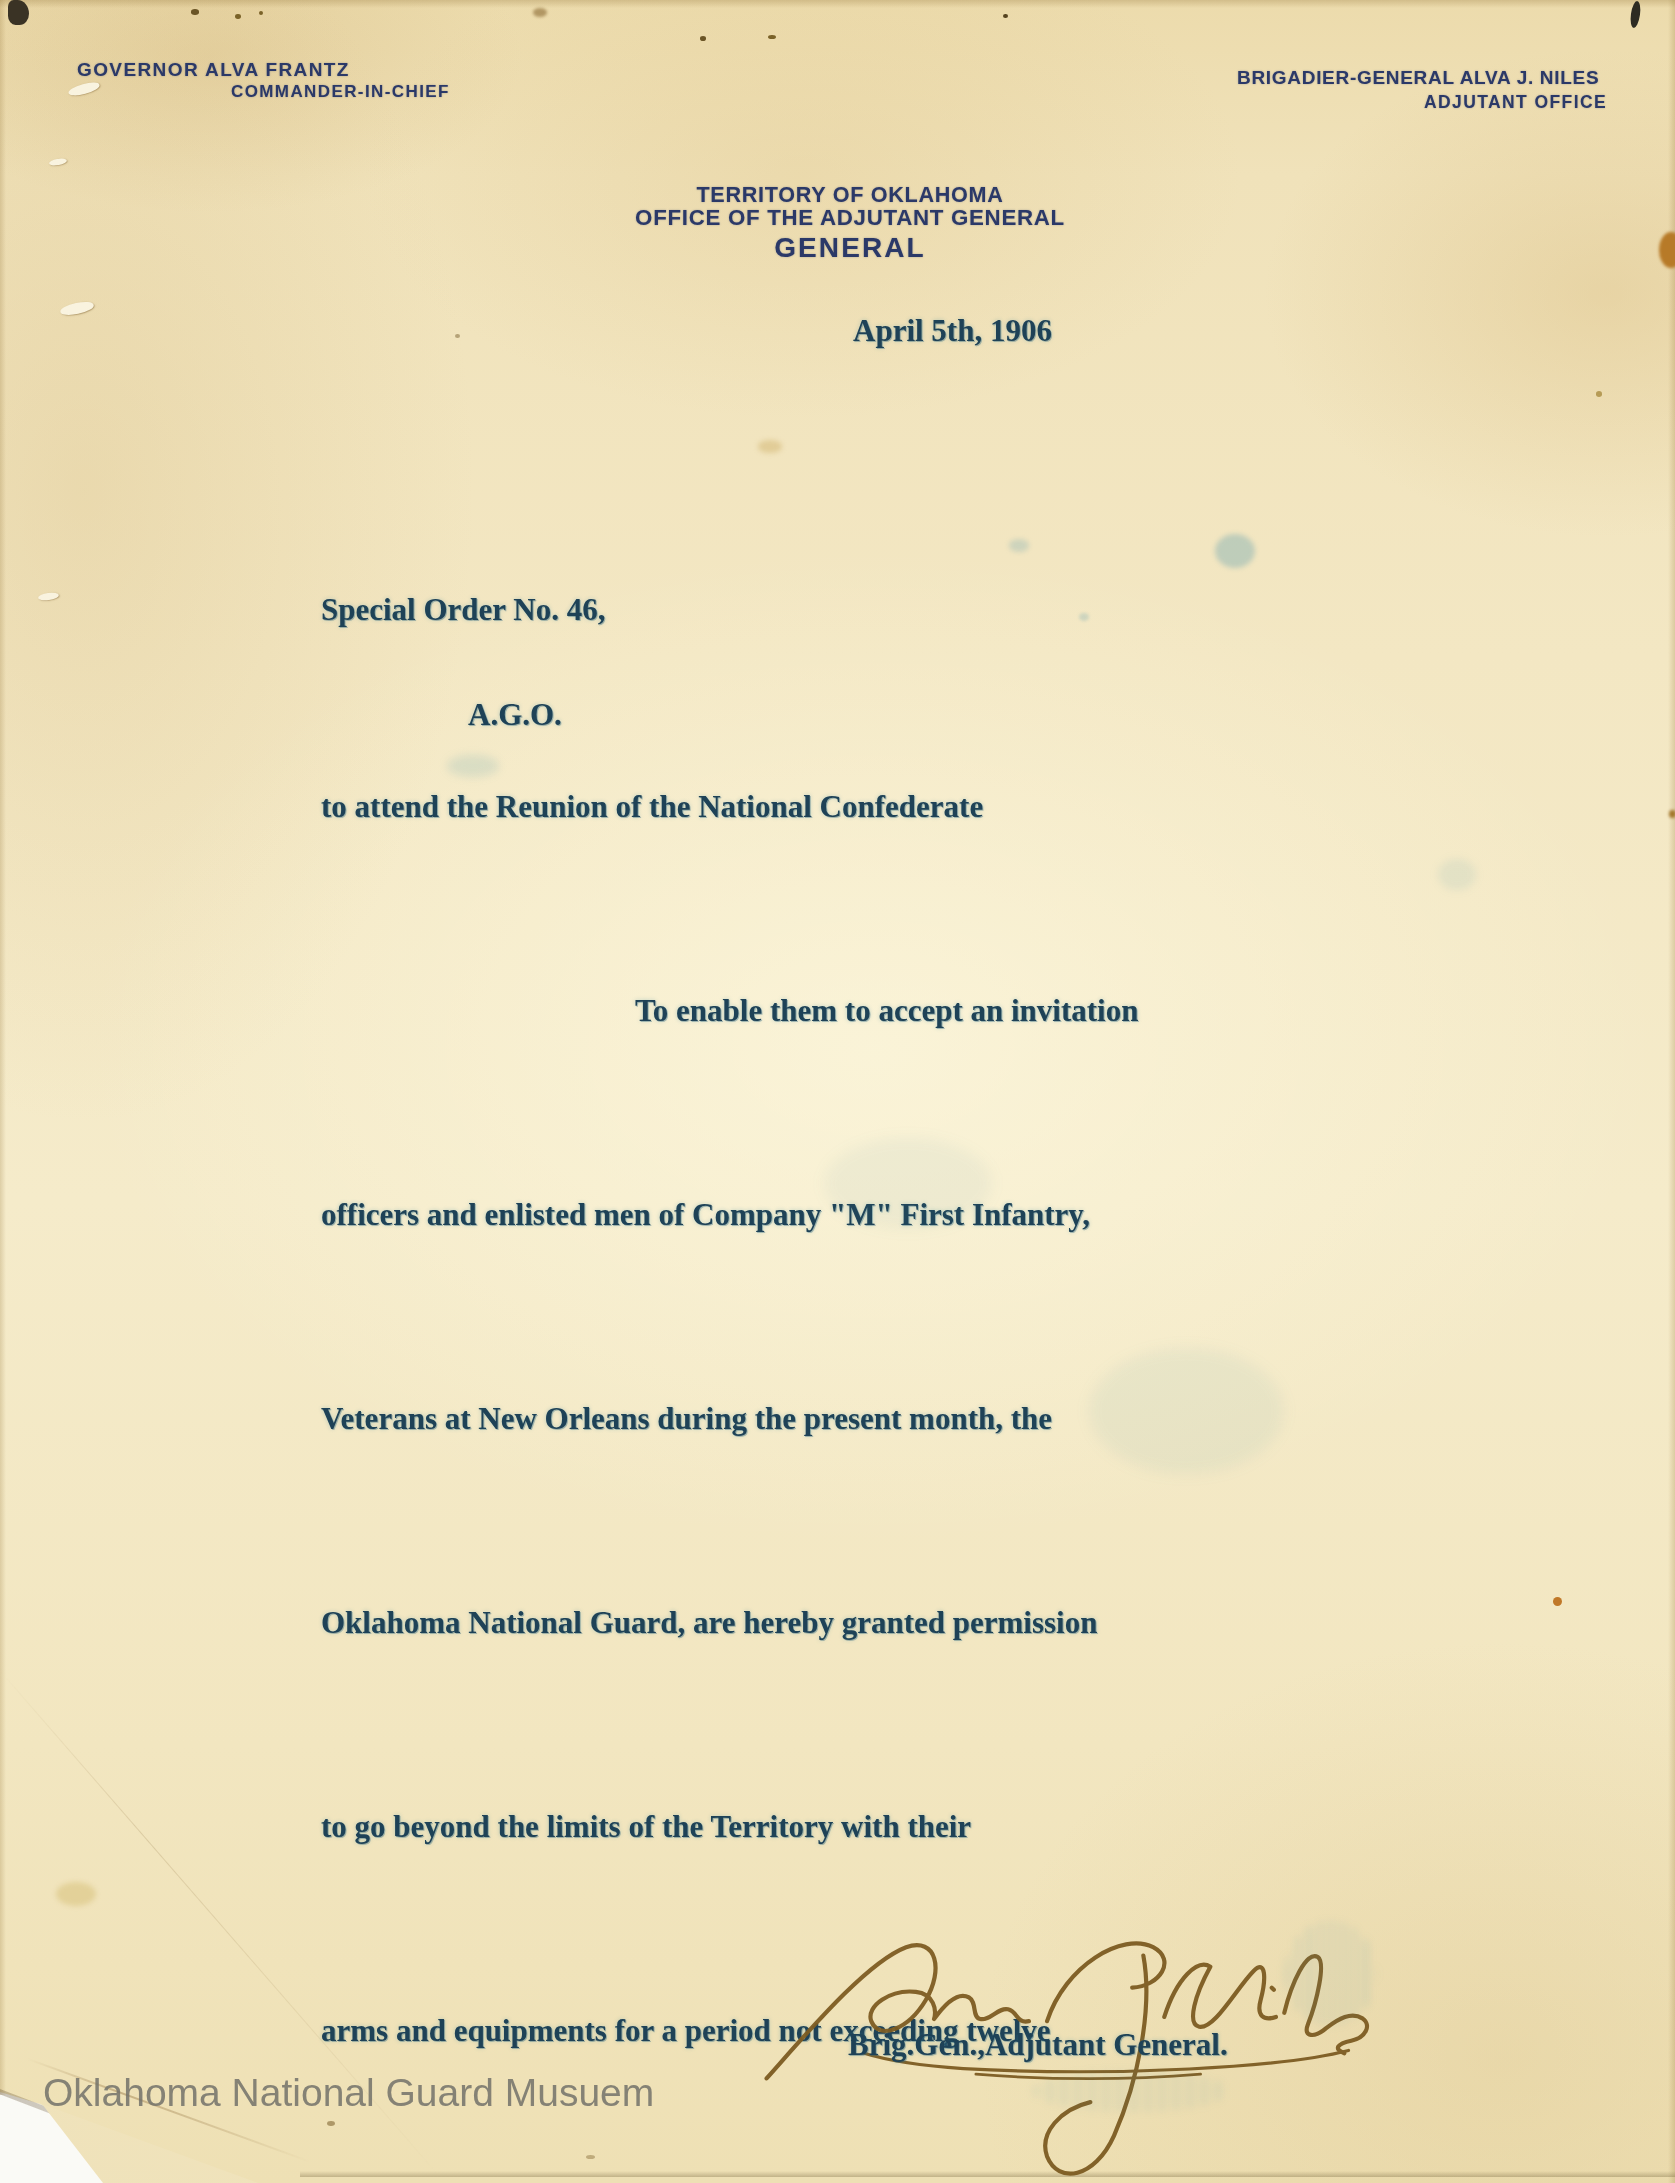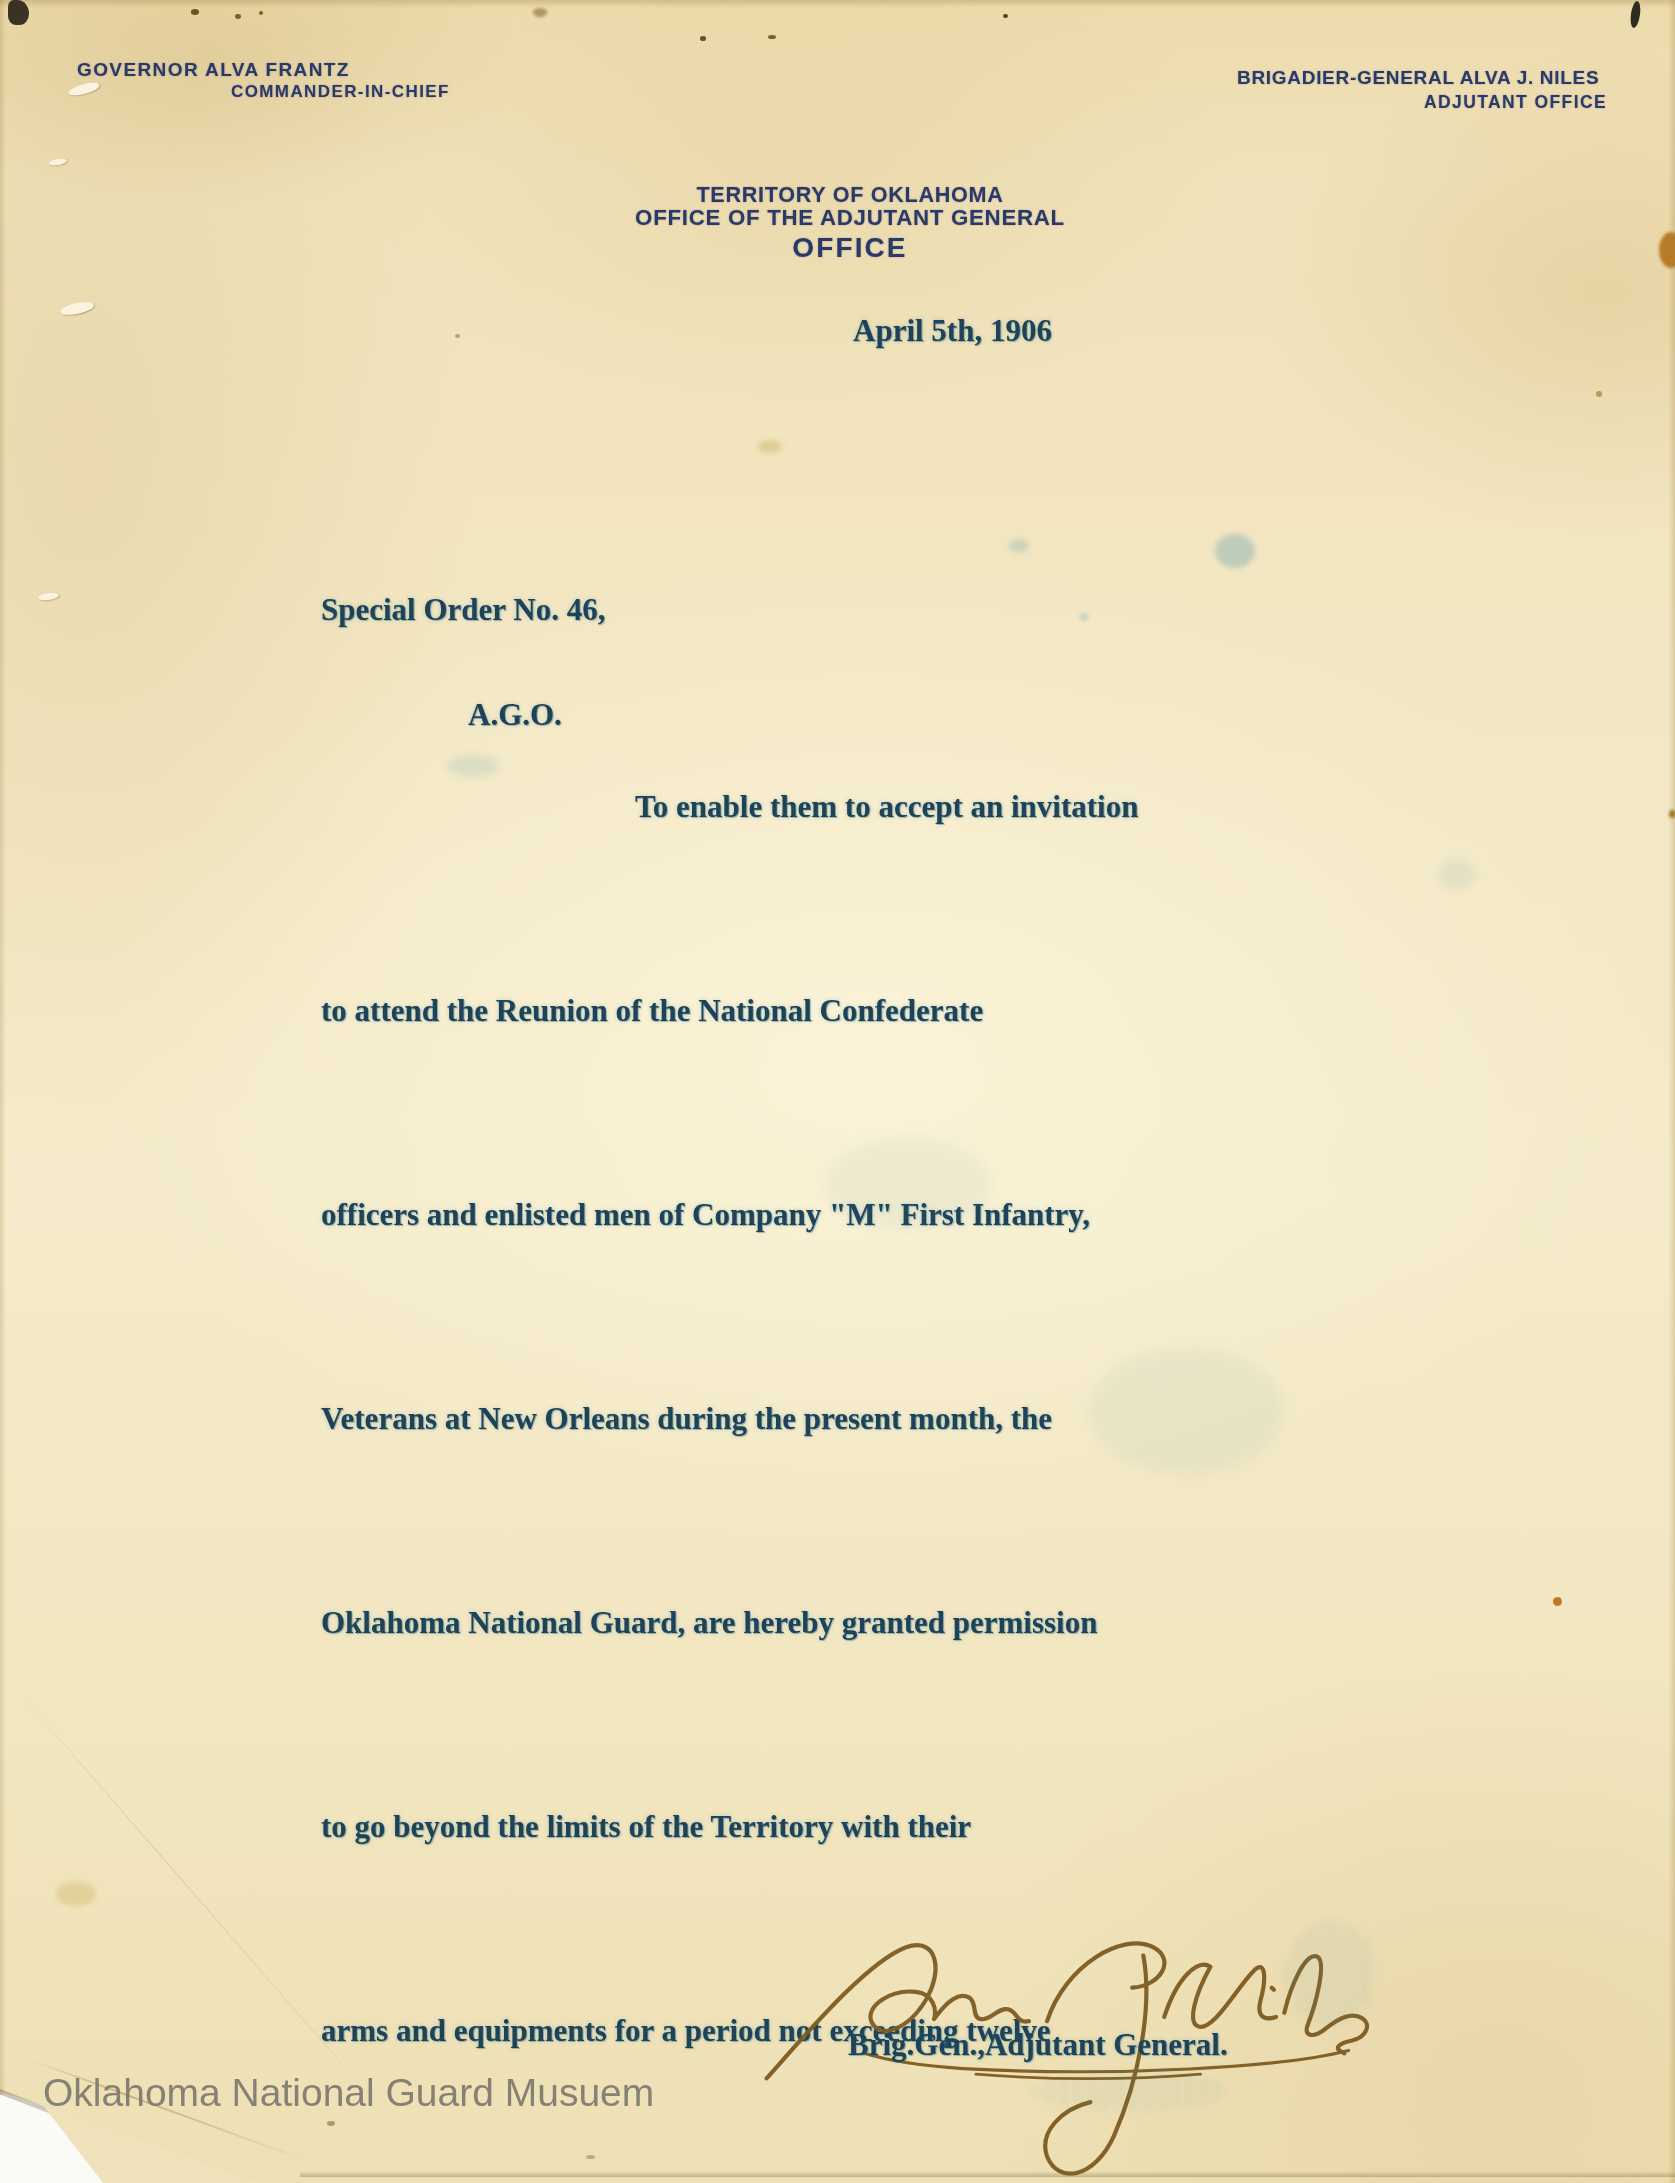--- a/index.html
+++ b/index.html
@@ -74,32 +74,32 @@
   <div class="edge" id="edge-left"></div>
   <div class="edge" id="edge-right"></div>
   <div class="edge" id="edge-bottom"></div>
 
   <div class="lh" id="gov1">GOVERNOR ALVA FRANTZ</div>
   <div class="lh" id="gov2">COMMANDER-IN-CHIEF</div>
   <div class="lh" id="brig1">BRIGADIER-GENERAL ALVA J. NILES</div>
   <div class="lh" id="brig2">ADJUTANT OFFICE</div>
   <div class="lh lh-center" id="terr">TERRITORY OF OKLAHOMA</div>
   <div class="lh lh-center" id="office">OFFICE OF THE ADJUTANT GENERAL</div>
-  <div class="lh lh-center" id="city">OFFICE</div>
+  <div class="lh lh-center" id="city">GENERAL</div>
 
   <div class="typed" id="date-line">April 5th, 1906</div>
 
   <div class="typed" id="order-block">
     <div class="tline" style="height:35px;">Special Order No. 46,</div>
     <div class="tline" style="height:35px;padding-left:147px;">A.G.O.</div>
   </div>
 
   <div class="typed" id="body-block">
+    <div class="tline">to attend the Reunion of the National Confederate</div>
     <div class="tline ind">To enable them to accept an invitation</div>
-    <div class="tline">to attend the Reunion of the National Confederate</div>
     <div class="tline">officers and enlisted men of Company "M" First Infantry,</div>
     <div class="tline">Veterans at New Orleans during the present month, the</div>
     <div class="tline">Oklahoma National Guard, are hereby granted permission</div>
     <div class="tline">to go beyond the limits of the Territory with their</div>
     <div class="tline">arms and equipments for a period not exceeding twelve</div>
     
     
     
     
     

